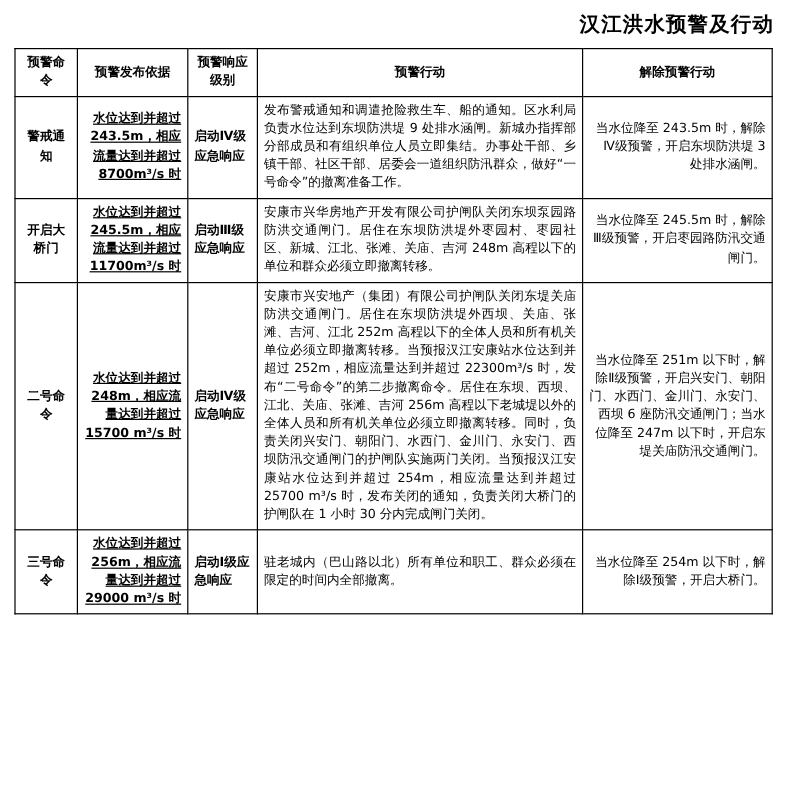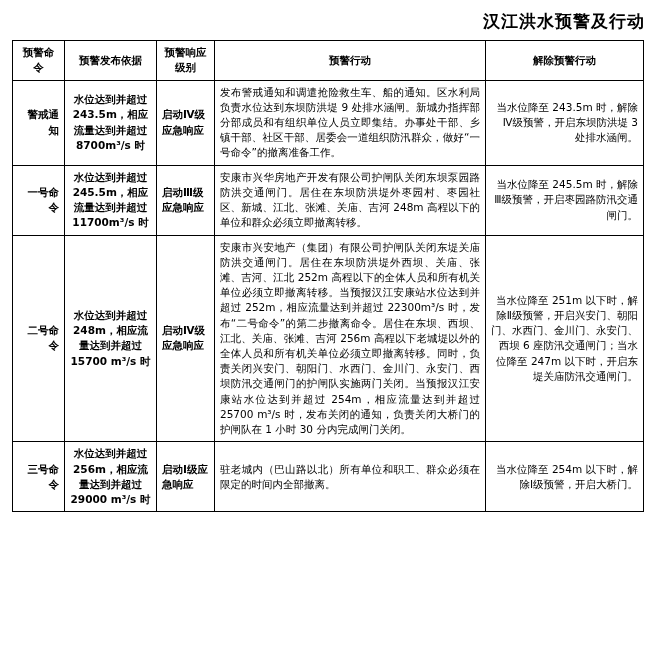--- a/index.html
+++ b/index.html
@@ -48,30 +48,31 @@
     line-height: 1.35;
     padding: 5px 3px;
   }
   .col-cmd   { width: 52px; }
   .col-basis { width: 92px; }
   .col-level { width: 58px; }
   .col-act   { width: 271px; }
   .col-rel   { width: 158px; }
 
   td.cell-cmd {
-    text-align: right;
+    text-align: center;
     font-weight: bold;
     font-size: 11px;
     line-height: 1.5;
   }
   td.cell-basis {
-    text-align: center;
+    text-align: right;
     font-weight: bold;
     font-size: 10.5px;
     line-height: 1.5;
+    text-decoration: underline;
   }
   td.cell-level {
     text-align: left;
     font-weight: bold;
     font-size: 10.5px;
     line-height: 1.5;
   }
   td.cell-action {
     text-align: justify;
     font-size: 10.5px;
@@ -110,21 +111,21 @@
     </thead>
     <tbody>
       <tr>
         <td class="cell-cmd">警戒通知</td>
         <td class="cell-basis">水位达到并超过243.5m，相应流量达到并超过8700m³/s 时</td>
         <td class="cell-level">启动Ⅳ级应急响应</td>
         <td class="cell-action">发布警戒通知和调遣抢险救生车、船的通知。区水利局负责水位达到东坝防洪堤 9 处排水涵闸。新城办指挥部分部成员和有组织单位人员立即集结。办事处干部、乡镇干部、社区干部、居委会一道组织防汛群众，做好“一号命令”的撤离准备工作。</td>
         <td class="cell-release">当水位降至 243.5m 时，解除Ⅳ级预警，开启东坝防洪堤 3 处排水涵闸。</td>
       </tr>
       <tr>
-        <td class="cell-cmd">一号命令</td>
+        <td class="cell-cmd">开启大桥门</td>
         <td class="cell-basis">水位达到并超过245.5m，相应流量达到并超过11700m³/s 时</td>
         <td class="cell-level">启动Ⅲ级应急响应</td>
         <td class="cell-action">安康市兴华房地产开发有限公司护闸队关闭东坝泵园路防洪交通闸门。居住在东坝防洪堤外枣园村、枣园社区、新城、江北、张滩、关庙、吉河 248m 高程以下的单位和群众必须立即撤离转移。</td>
         <td class="cell-release">当水位降至 245.5m 时，解除Ⅲ级预警，开启枣园路防汛交通闸门。</td>
       </tr>
       <tr class="row-tall">
         <td class="cell-cmd">二号命令</td>
         <td class="cell-basis">水位达到并超过248m，相应流量达到并超过15700 m³/s 时</td>
         <td class="cell-level">启动Ⅳ级应急响应</td>
         <td class="cell-action">安康市兴安地产（集团）有限公司护闸队关闭东堤关庙防洪交通闸门。居住在东坝防洪堤外西坝、关庙、张滩、吉河、江北 252m 高程以下的全体人员和所有机关单位必须立即撤离转移。当预报汉江安康站水位达到并超过 252m，相应流量达到并超过 22300m³/s 时，发布“二号命令”的第二步撤离命令。居住在东坝、西坝、江北、关庙、张滩、吉河 256m 高程以下老城堤以外的全体人员和所有机关单位必须立即撤离转移。同时，负责关闭兴安门、朝阳门、水西门、金川门、永安门、西坝防汛交通闸门的护闸队实施两门关闭。当预报汉江安康站水位达到并超过 254m，相应流量达到并超过 25700 m³/s 时，发布关闭的通知，负责关闭大桥门的护闸队在 1 小时 30 分内完成闸门关闭。</td>

